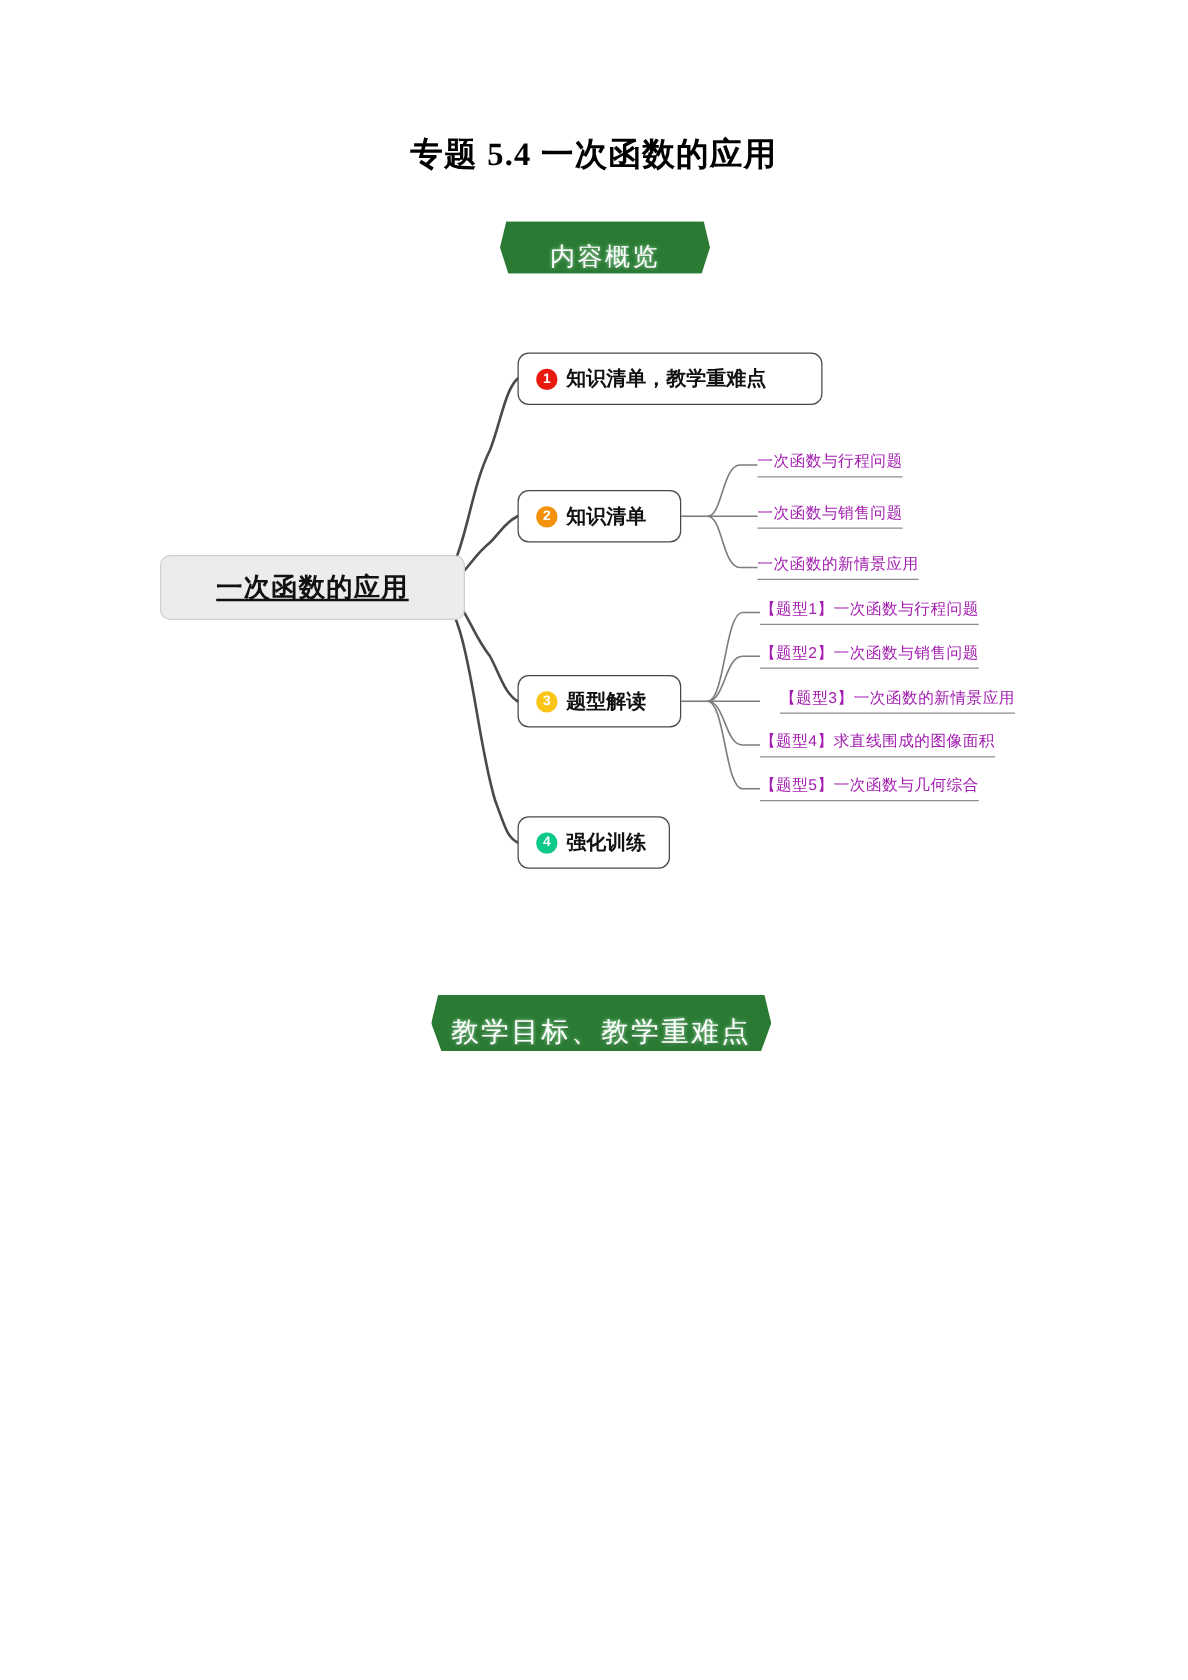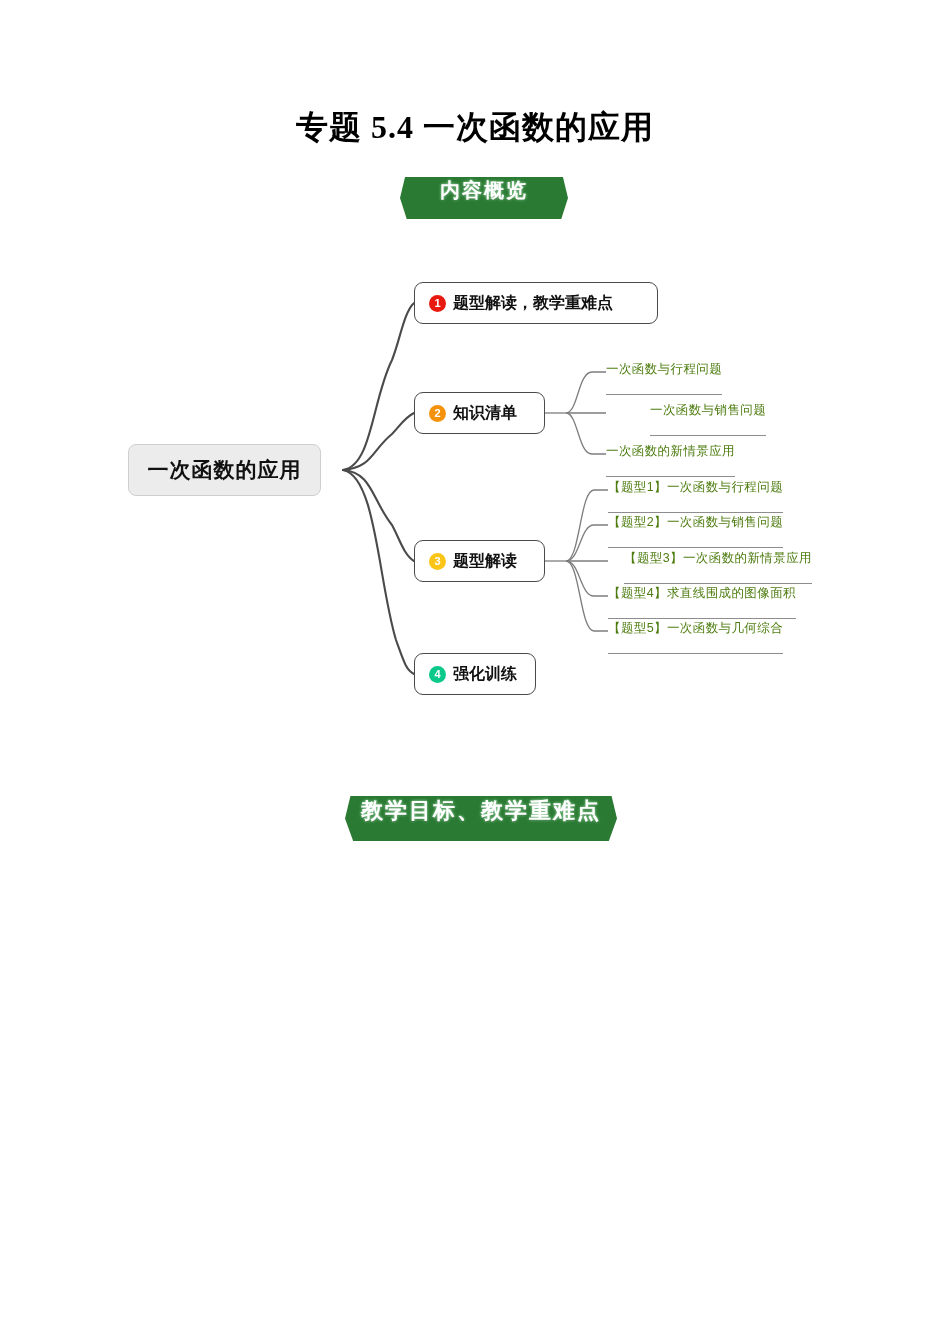--- a/index.html
+++ b/index.html
@@ -17,34 +17,34 @@
   }
 
   
   .doc-title {
     position: absolute;
     top: 106px;
     left: 0;
     width: 950px;
     text-align: center;
     font-family: "Liberation Serif", "DejaVu Serif", serif;
-    font-size: 32px;
+    font-size: 26px;
     font-weight: bold;
     letter-spacing: 1px;
     color: #000;
   }
 
   
   .banner {
     position: absolute;
     background: #2a7a33;
     color: #ffffff;
-    font-weight: bold;
+    font-weight: normal;
     display: flex;
-    align-items: flex-start;
+    align-items: flex-end;
     justify-content: center;
     text-shadow: 0 0 3px rgba(200,255,210,0.85), 0 1px 0 rgba(0,0,0,0.25);
     letter-spacing: 2px;
   }
   .banner-1 {
     left: 400px;
     top: 177px;
     width: 168px;
     height: 42px;
     font-size: 20px;
@@ -85,29 +85,30 @@
     align-items: center;
     border: 1.6px solid #4a4a4a;
     border-radius: 9px;
     background: #ffffff;
     font-weight: bold;
     white-space: nowrap;
   }
   .root-node {
     left: 128px;
     top: 194px;
-    width: 193px;
+    width: 244px;
     height: 52px;
     background: #ececed;
     border: 1px solid #cfcfcf;
     border-radius: 8px;
     justify-content: center;
     font-size: 21px;
     letter-spacing: 1px;
     color: #111;
+    text-decoration: underline;
   }
   .branch-node {
     padding: 0 14px;
     font-size: 16px;
     color: #111;
     height: 42px;
   }
   .bnode-1 { left: 414px; top: 32px; width: 244px; }
   .bnode-2 { left: 414px; top: 142px; width: 131px; }
   .bnode-3 { left: 414px; top: 290px; width: 131px; }
@@ -124,23 +125,23 @@
     font-size: 11px;
     font-weight: bold;
     margin-right: 7px;
     flex: 0 0 auto;
     line-height: 1;
   }
 
   .leaf {
     position: absolute;
     font-size: 12.5px;
-    color: #4d7c0f;
+    color: #a21caf;
     white-space: nowrap;
-    padding-bottom: 16px;
+    padding-bottom: 3px;
     border-bottom: 1.2px solid #8d8d8d;
     font-weight: normal;
     letter-spacing: 0.4px;
   }
   .tbl-clip {
     position: absolute;
     left: 110px;
     top: 812px;
     width: 732px;
     height: 412px;
@@ -182,29 +183,29 @@
       <path d="M566 311 C 580 311, 580 381, 594 381 L 608 381"></path>
     </g>
   </svg>
 
   <div class="node root-node">
     <span>一次函数的应用</span>
   </div>
 
   <div class="node branch-node bnode-1">
     <span class="num-badge" style="background: rgb(232, 25, 15);">1</span>
-    <span>题型解读，教学重难点</span>
+    <span>知识清单，教学重难点</span>
   </div>
 
   <div class="node branch-node bnode-2">
     <span class="num-badge" style="background: rgb(245, 146, 11);">2</span>
     <span>知识清单</span>
   </div>
   <div class="leaf" style="left:606px; top:111px;">一次函数与行程问题</div>
-  <div class="leaf" style="left:606px; top:152px;margin-left:44px;">一次函数与销售问题</div>
+  <div class="leaf" style="left:606px; top:152px;">一次函数与销售问题</div>
   <div class="leaf" style="left:606px; top:193px;">一次函数的新情景应用</div>
 
   <div class="node branch-node bnode-3">
     <span class="num-badge" style="background: rgb(251, 197, 24);">3</span>
     <span>题型解读</span>
   </div>
   <div class="leaf" style="left:608px; top:229px;">【题型1】一次函数与行程问题</div>
   <div class="leaf" style="left:608px; top:264px;text-align:right;">【题型2】一次函数与销售问题</div>
   <div class="leaf" style="left:624px; top:300px;">【题型3】一次函数的新情景应用</div>
   <div class="leaf" style="left:608px; top:335px;text-align:center;">【题型4】求直线围成的图像面积</div>

